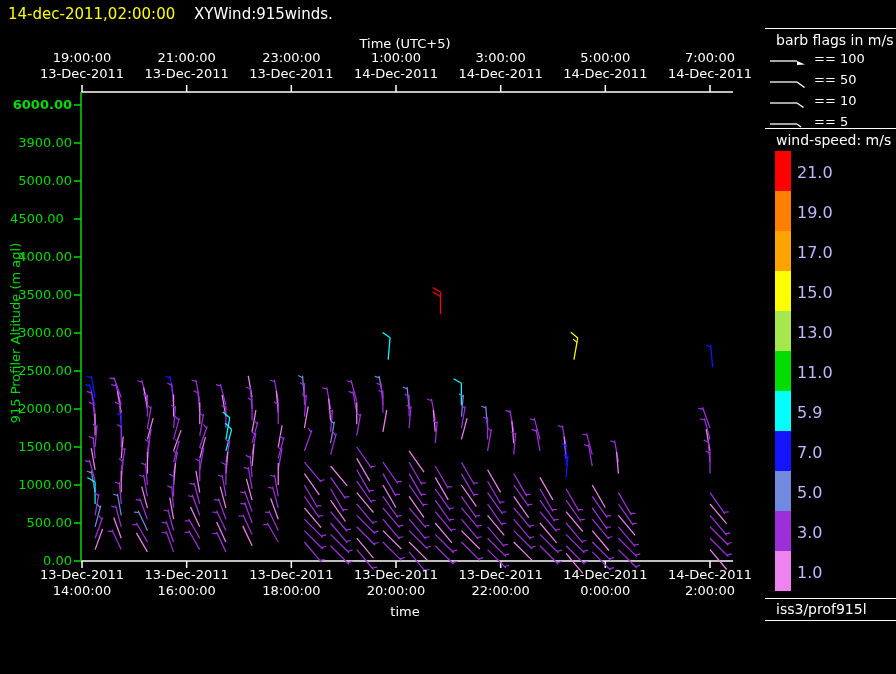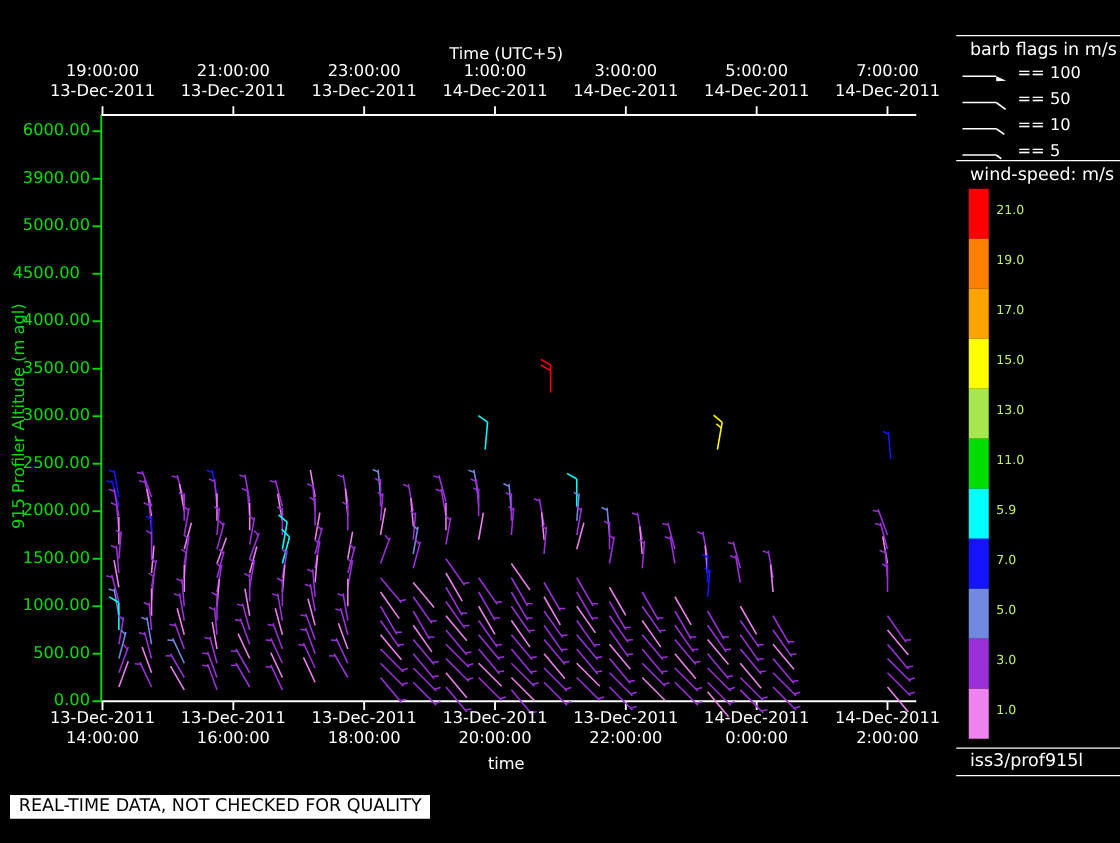--- a/index.html
+++ b/index.html
@@ -14,21 +14,21 @@
   #top-axis-title { color:#fff; font-size:13px; left:405px; top:36px; transform:translateX(-50%); }
   .xtick { transform:translateX(-50%); text-align:center; color:#fff; font-size:13px; line-height:16px; white-space:nowrap; }
   .ytick { position:absolute; width:70px; text-align:right; color:#00dd00; font-size:13px; }
   #y-axis-title { left:8px; top:561px; width:456px; color:#00dd00; font-size:13px; text-align:center;
                   transform-origin:0 0; transform:rotate(-90deg); }
   #bottom-axis-title { color:#fff; font-size:13px; left:405px; top:604px; transform:translateX(-50%); }
   .panel-text { color:#fff; font-size:14px; left:776px; white-space:nowrap; }
   .sep { position:absolute; left:765px; width:131px; height:1px; background:#fff; }
   .legend-row { position:absolute; left:768px; height:20px; display:flex; align-items:center;justify-content:center; }
   .legend-row span { color:#fff; font-size:13px; margin-left:6px; }
-  .cbar-label { position:absolute; left:797px; color:#bef264; font-size:10px; }
+  .cbar-label { position:absolute; left:797px; color:#c4b5fd; font-size:16px; }
   #colorbar { left:775px; top:151px; width:16px; }
   #colorbar div { width:16px; height:40px; }
   #disclaimer { left:8px; top:636px; background:#fff; color:#000; font-size:14px; padding:1px 7px 2px 7px; white-space:nowrap; }
 </style>
 </head>
 <body>
 
 <div id="screen">
 
   <svg id="plot-svg" width="896" height="674">
@@ -537,20 +537,24 @@
       <line x1="440.4833333333334" y1="314" x2="440.4833333333334" y2="292" stroke="#ff0000" stroke-width="1.25"></line>
       <line x1="440.4833333333334" y1="292" x2="432.68910469927346" y2="287.5" stroke="#ff0000" stroke-width="1.25"></line>
       <line x1="440.4833333333334" y1="296.5" x2="432.68910469927346" y2="292" stroke="#ff0000" stroke-width="1.25"></line>
       <line x1="573.9333333333333" y1="359.6" x2="577.7535932420058" y2="337.93422943373145" stroke="#ffff00" stroke-width="1.25"></line>
       <line x1="577.7535932420058" y1="337.93422943373145" x2="570.859193253935" y2="332.14914094655256" stroke="#ffff00" stroke-width="1.25"></line>
       <line x1="576.9721764425046" y1="342.36586432228637" x2="573.1419542269098" y2="339.1519262738537" stroke="#ffff00" stroke-width="1.2"></line>
       <line x1="712.6166666666668" y1="367.20000000000005" x2="710.6992403262183" y2="345.28371664198164" stroke="#1414ff" stroke-width="1.25"></line>
       <line x1="710.8735518117136" y1="347.27610603816515" x2="706.3420128765304" y2="345.1630147294617" stroke="#1414ff" stroke-width="1.2"></line>
     </svg>
 
+  <div id="page-title" class="abs">
+    <span id="title-datetime">14-dec-2011,02:00:00</span>
+    <span id="title-app">XYWind:915winds.</span>
+  </div>
 
   <div id="top-axis-title" class="abs">Time (UTC+5)</div>
   <div id="top-ticks">
       <div class="abs xtick" style="left: 82px; top: 50px;">
         <div>19:00:00</div>
         <div>13-Dec-2011</div>
       </div>
       <div class="abs xtick" style="left: 186.667px; top: 50px;">
         <div>21:00:00</div>
         <div>13-Dec-2011</div>
@@ -572,21 +576,21 @@
         <div>14-Dec-2011</div>
       </div>
       <div class="abs xtick" style="left: 710px; top: 50px;">
         <div>7:00:00</div>
         <div>14-Dec-2011</div>
       </div>
     </div>
 
   <div id="y-axis-title" class="abs">915 Profiler Altitude (m agl)</div>
   <div id="y-ticks">
-      <div class="ytick" style="left: 2px; top: 97px;">6000.00</div>
+      <div class="ytick" style="left: 2px; top: 97px; font-weight: bold;">6000.00</div>
       <div class="ytick" style="left: 2px; top: 135px;">3900.00</div>
       <div class="ytick" style="left: 2px; top: 173px;">5000.00</div>
       <div class="ytick" style="left: 2px; top: 211px; text-align: center;">4500.00</div>
       <div class="ytick" style="left: 2px; top: 249px;">4000.00</div>
       <div class="ytick" style="left: 2px; top: 287px;">3500.00</div>
       <div class="ytick" style="left: 2px; top: 325px;">3000.00</div>
       <div class="ytick" style="left: 2px; top: 363px;">2500.00</div>
       <div class="ytick" style="left: 2px; top: 401px;">2000.00</div>
       <div class="ytick" style="left: 2px; top: 439px;">1500.00</div>
       <div class="ytick" style="left: 2px; top: 477px;">1000.00</div>
@@ -685,14 +689,13 @@
       <div class="cbar-label" style="top: 443px;">7.0</div>
       <div class="cbar-label" style="top: 483px;">5.0</div>
       <div class="cbar-label" style="top: 523px;">3.0</div>
       <div class="cbar-label" style="top: 563px;">1.0</div>
     </div>
 
   <div class="sep" style="top:598px"></div>
   <div class="abs panel-text" style="top:601px">iss3/prof915l</div>
   <div class="sep" style="top:620px"></div>
 
-  <div id="disclaimer" class="abs">REAL-TIME DATA, NOT CHECKED FOR QUALITY</div>
 </div>
 
 </body></html>

